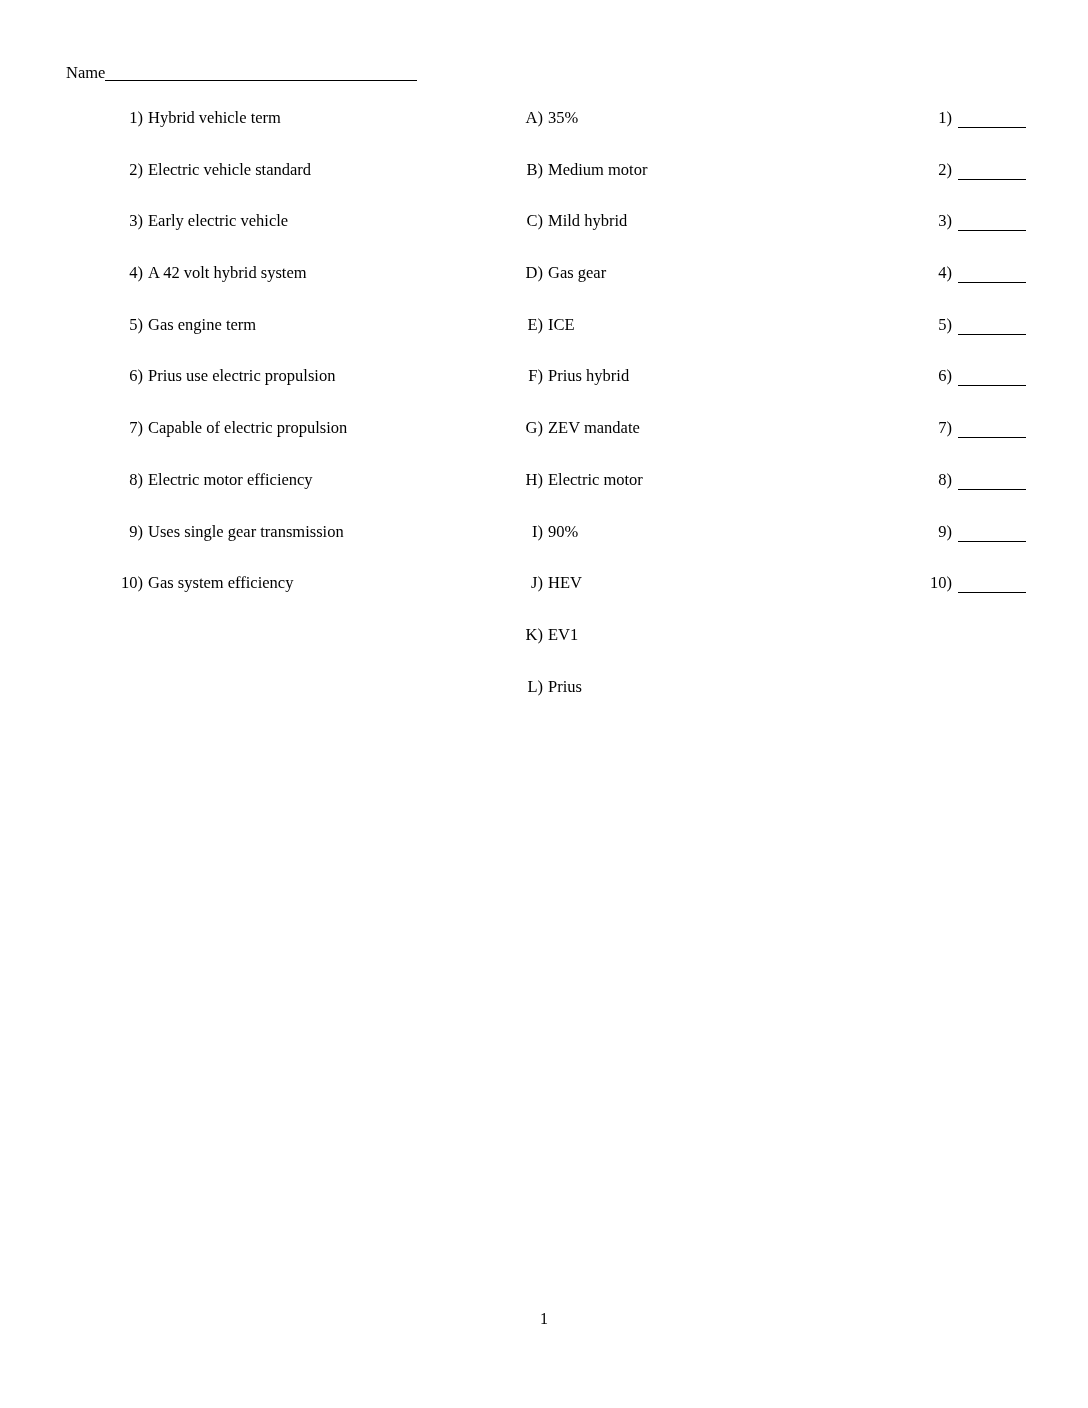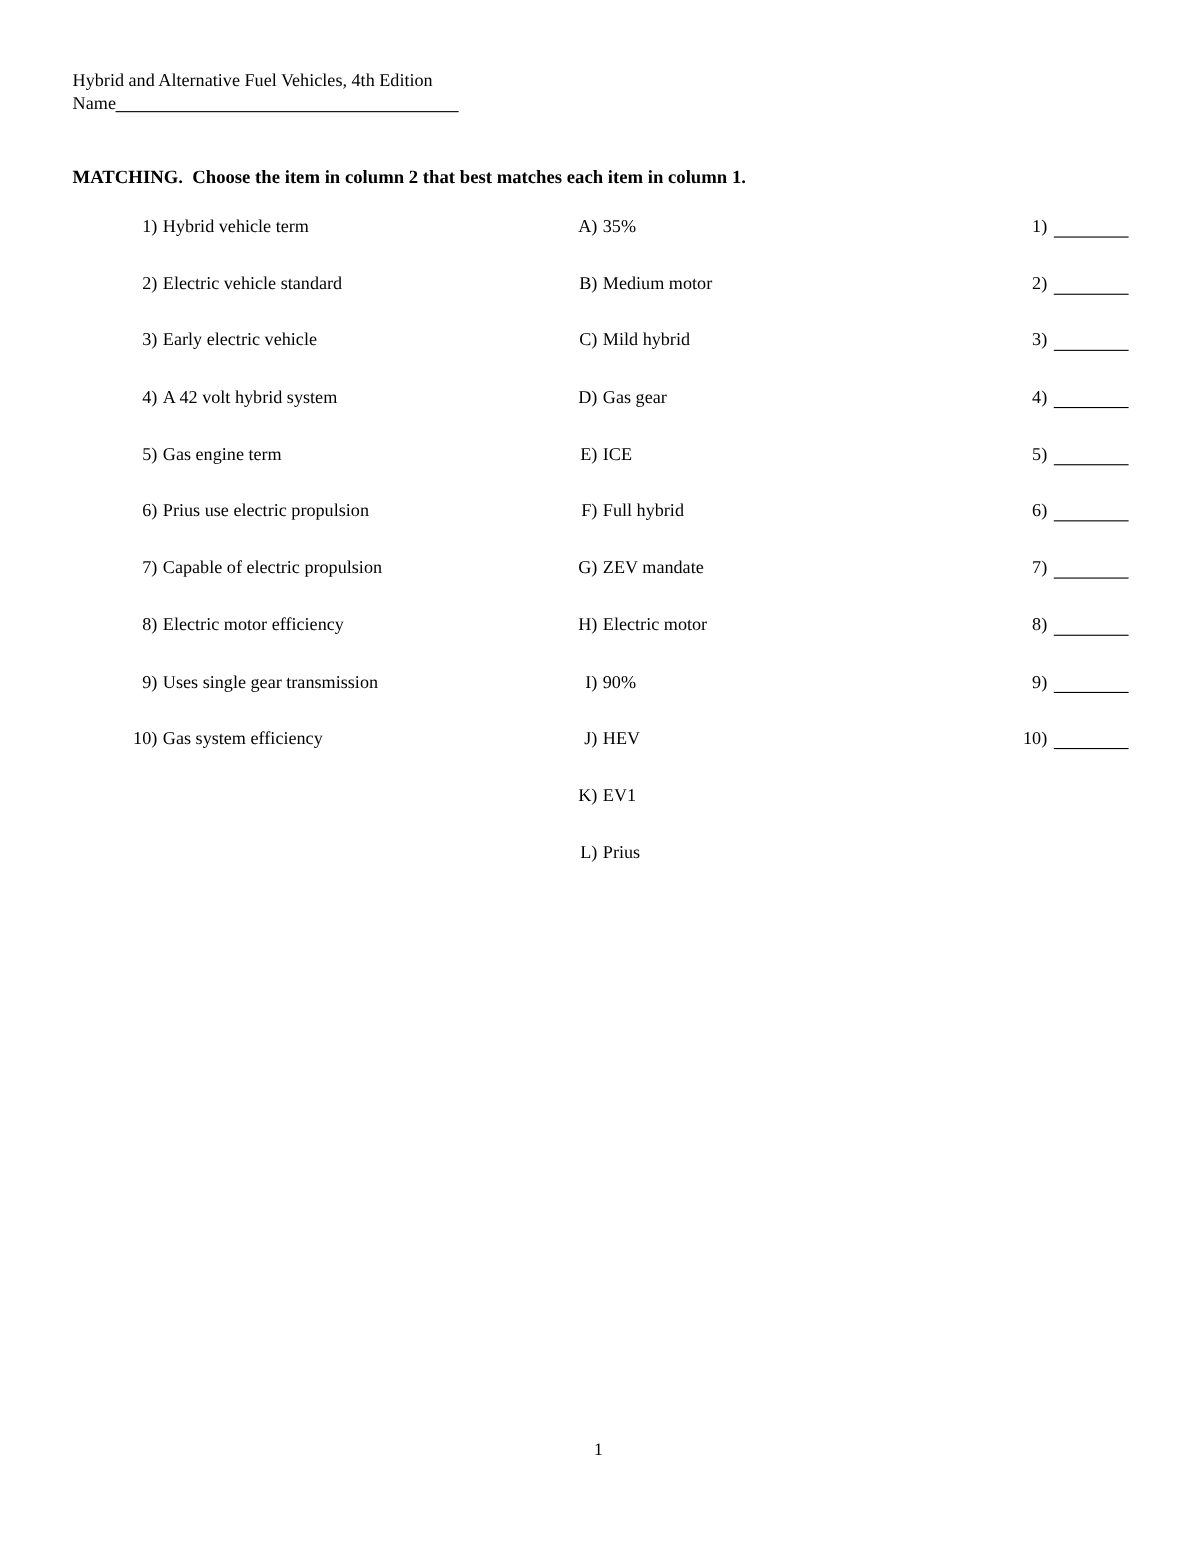--- a/index.html
+++ b/index.html
@@ -102,27 +102,25 @@
     top: 1310px;
     text-align: center;
     font-size: 16px;
   }
 </style>
 </head>
 <body>
 
 <div class="page">
 
-  <div class="header-line">Hybrid and Alternative Fuel Vehicles, 4th Edition</div>
 
   <div class="name-row">
     <span>Name</span><span class="name-blank"></span>
   </div>
 
-  <div class="instruction">MATCHING.  Choose the item in column 2 that best matches each item in column 1.</div>
 
   <div class="rows">
 
     <div class="row">
       <div class="c1">
           <span class="num">1)</span>
           <span class="label">Hybrid vehicle term</span>
         </div>
       <div class="c2">
           <span class="letter">A)</span>
@@ -194,21 +192,21 @@
         </div>
     </div>
 
     <div class="row">
       <div class="c1">
           <span class="num">6)</span>
           <span class="label">Prius use electric propulsion</span>
         </div>
       <div class="c2">
           <span class="letter">F)</span>
-          <span class="label">Full hybrid</span>
+          <span class="label">Prius hybrid</span>
         </div>
       <div class="c3">
           <span class="num">6)</span>
           <span class="answer-blank"></span>
         </div>
     </div>
 
     <div class="row">
       <div class="c1">
           <span class="num">7)</span>

